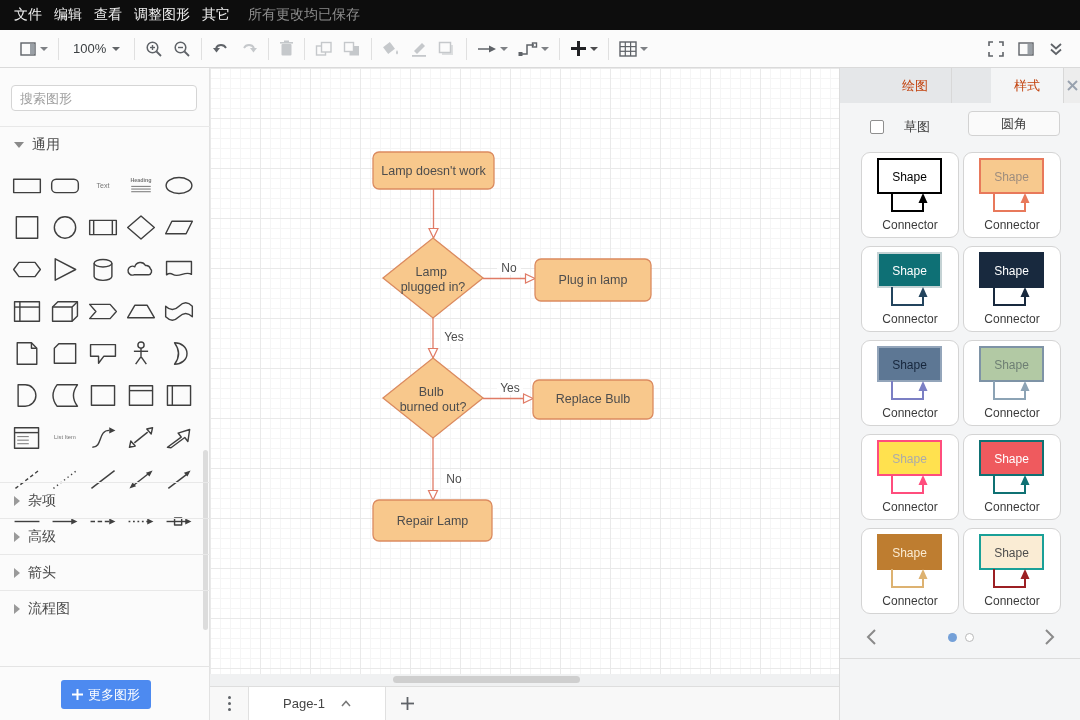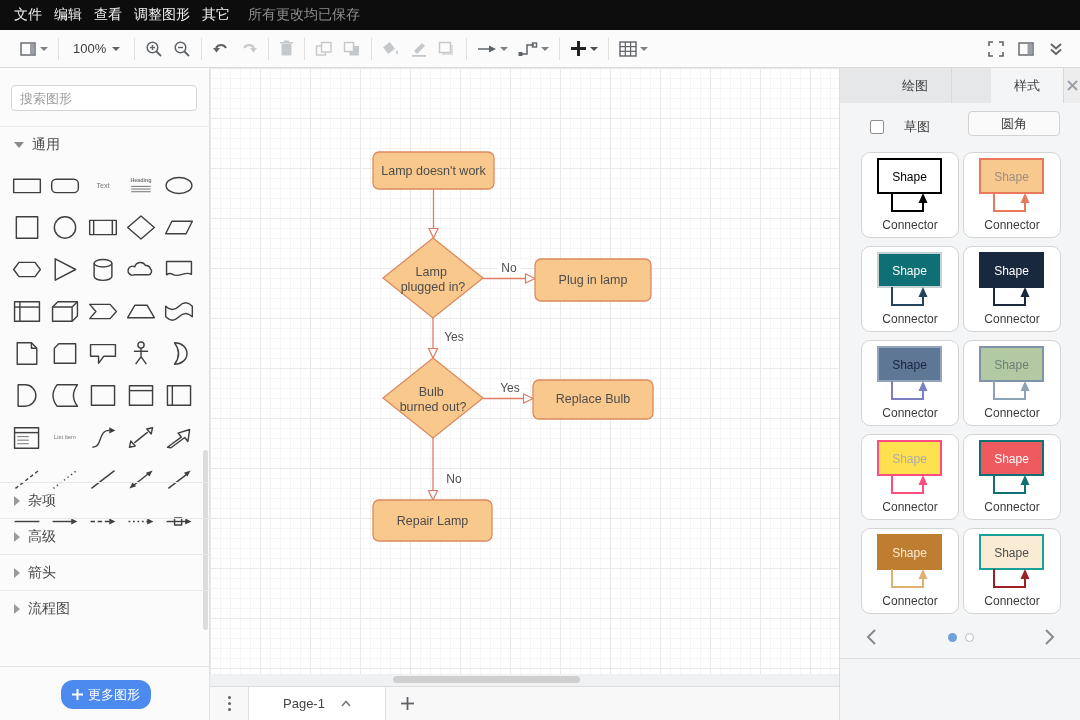--- a/index.html
+++ b/index.html
@@ -48,21 +48,21 @@
   .shape-cell svg { width:32px; height:27px; }
   .shape-cell svg * { stroke:#3f3f3f; fill:none; stroke-width:1.6; stroke-linejoin:round; }
   .shape-cell svg .f { fill:#3f3f3f; stroke:none; }
   .shape-cell svg .thin { stroke-width:.8; }
   .shape-cell svg text { stroke:none; fill:#757575; font-size:8px; text-anchor:middle;
     font-family:"Liberation Sans",sans-serif; }
   #section-list { position:absolute; left:0; top:414px; width:210px; }
   #sidebar-scroll { position:absolute; right:1px; top:382px; width:5px; height:180px;
     background:#dcdcdc; border-radius:3px; }
   #more-shapes { position:absolute; left:61px; top:612px; width:90px; height:29px;
-    background:#4d8af0; color:#fff; font-size:13px; border:none; border-radius:12px;
+    background:#4d8af0; color:#fff; font-size:13px; border:none; border-radius:3px;
     display:flex; align-items:center; justify-content:center; gap:5px; cursor:pointer; }
   #sidebar-bottom-sep { position:absolute; left:0; top:598px; width:210px; height:1px; background:#e4e4e4; }
 
   
   #canvas { position:absolute; left:210px; top:68px; width:629px; height:606px;
     background-color:#ffffff;
     background-image:
       linear-gradient(#e9e9e9 1px, transparent 1px),
       linear-gradient(90deg,#e9e9e9 1px, transparent 1px),
       linear-gradient(#f5f5f5 1px, transparent 1px),
@@ -91,21 +91,21 @@
     display:flex; align-items:center; gap:16px; padding:0 34px; font-size:13px; color:#444; cursor:pointer; }
   #add-page { width:44px; display:flex; align-items:center; justify-content:center;
     color:#5f6368; cursor:pointer; }
 
   
   #format-panel { position:absolute; left:839px; top:68px; width:241px; height:652px;
     background:#f4f5f6; border-left:1px solid #dcdcdc; }
   #fp-tabs { position:absolute; left:0; top:0; width:241px; height:35px;
     background:#e5e7e9; display:flex; }
   .fp-tab { width:108px; display:flex; align-items:center; justify-content:center;
-    font-size:13px; color:#404040; cursor:pointer; border-right:1px solid #d8d8d8;margin-left:39px; }
+    font-size:13px; color:#c2410c; cursor:pointer; border-right:1px solid #d8d8d8;margin-left:39px; }
   .fp-tab.active { background:#f4f5f6; }
   #fp-close { width:25px; display:flex; align-items:center; justify-content:center;
     color:#98a1ae; font-size:14px; cursor:pointer; background:#ededed; }
   #sketch-row { position:absolute; left:0; top:35px; width:241px; height:48px;
     display:flex; align-items:center; padding-left:30px; }
   #sketch-check { width:14px; height:14px; border:1px solid #8f8f8f; border-radius:2px;
     background:#fff; cursor:pointer; }
   #sketch-row .lbl { font-size:13px; color:#3c3c3c; margin-left:20px; }
   #rounded-btn { position:absolute; left:128px; top:43px; width:92px; height:25px;
     background:#fafafa; border:1px solid #d2d2d2; border-radius:4px;

